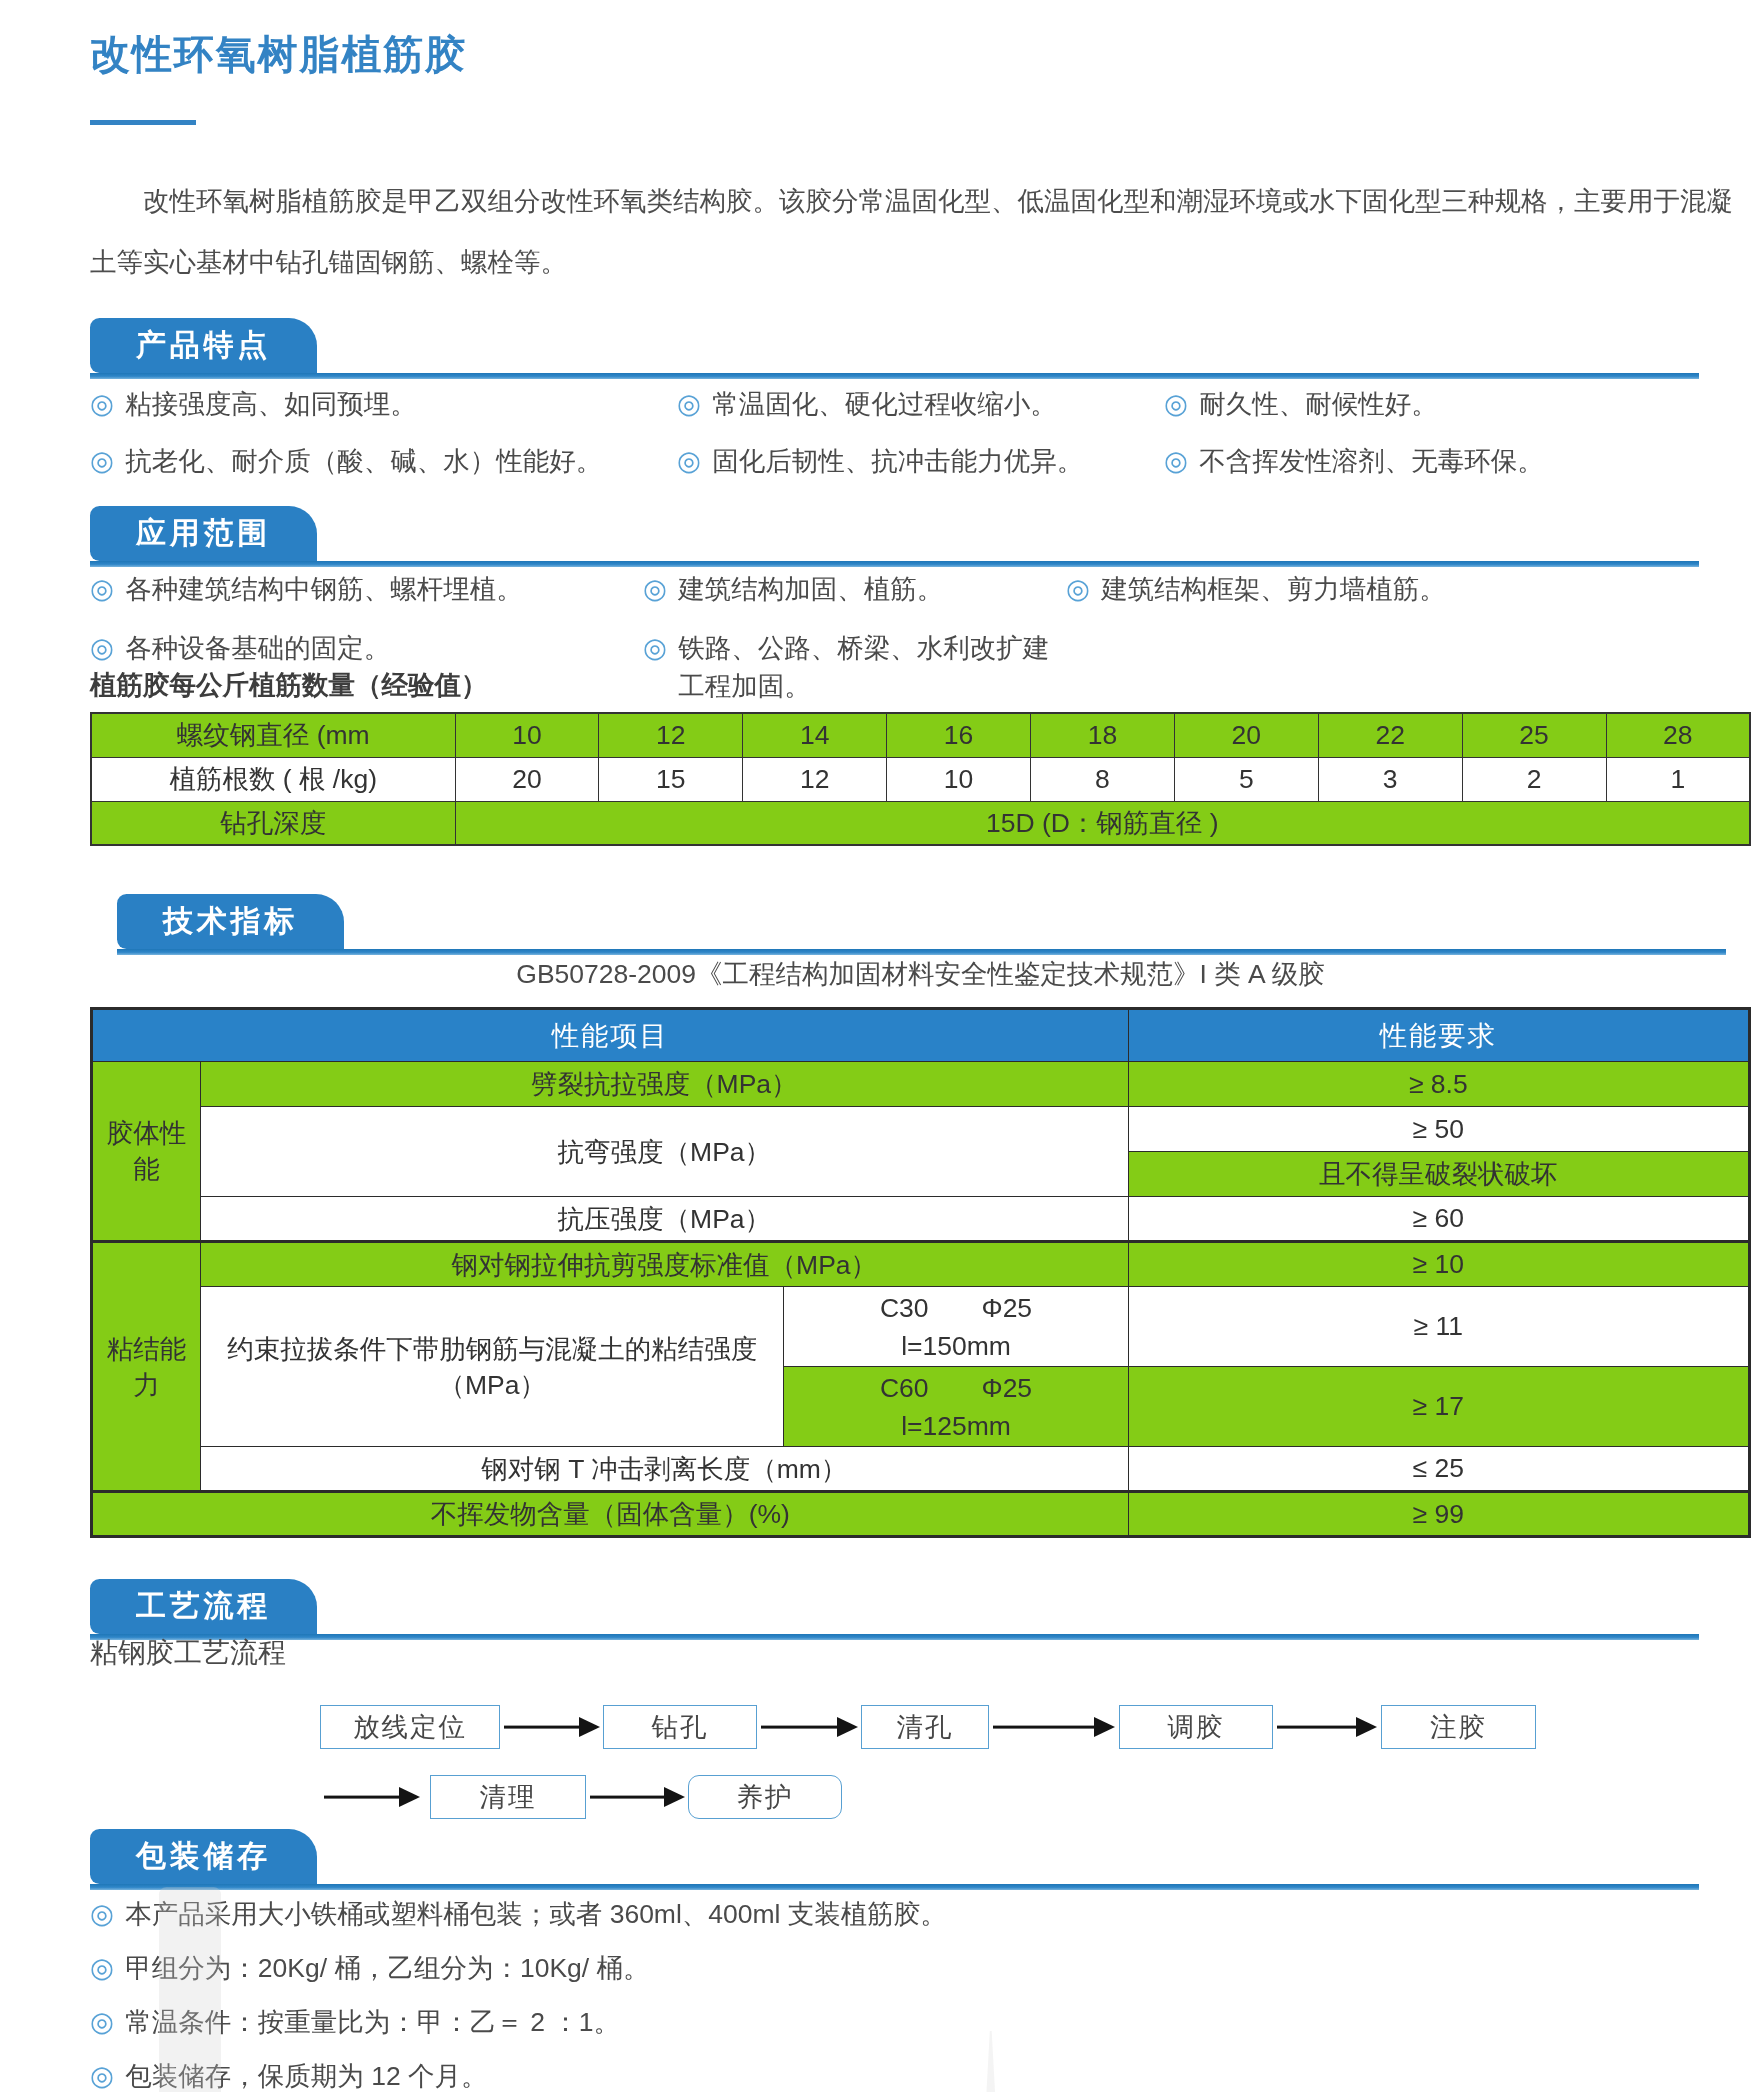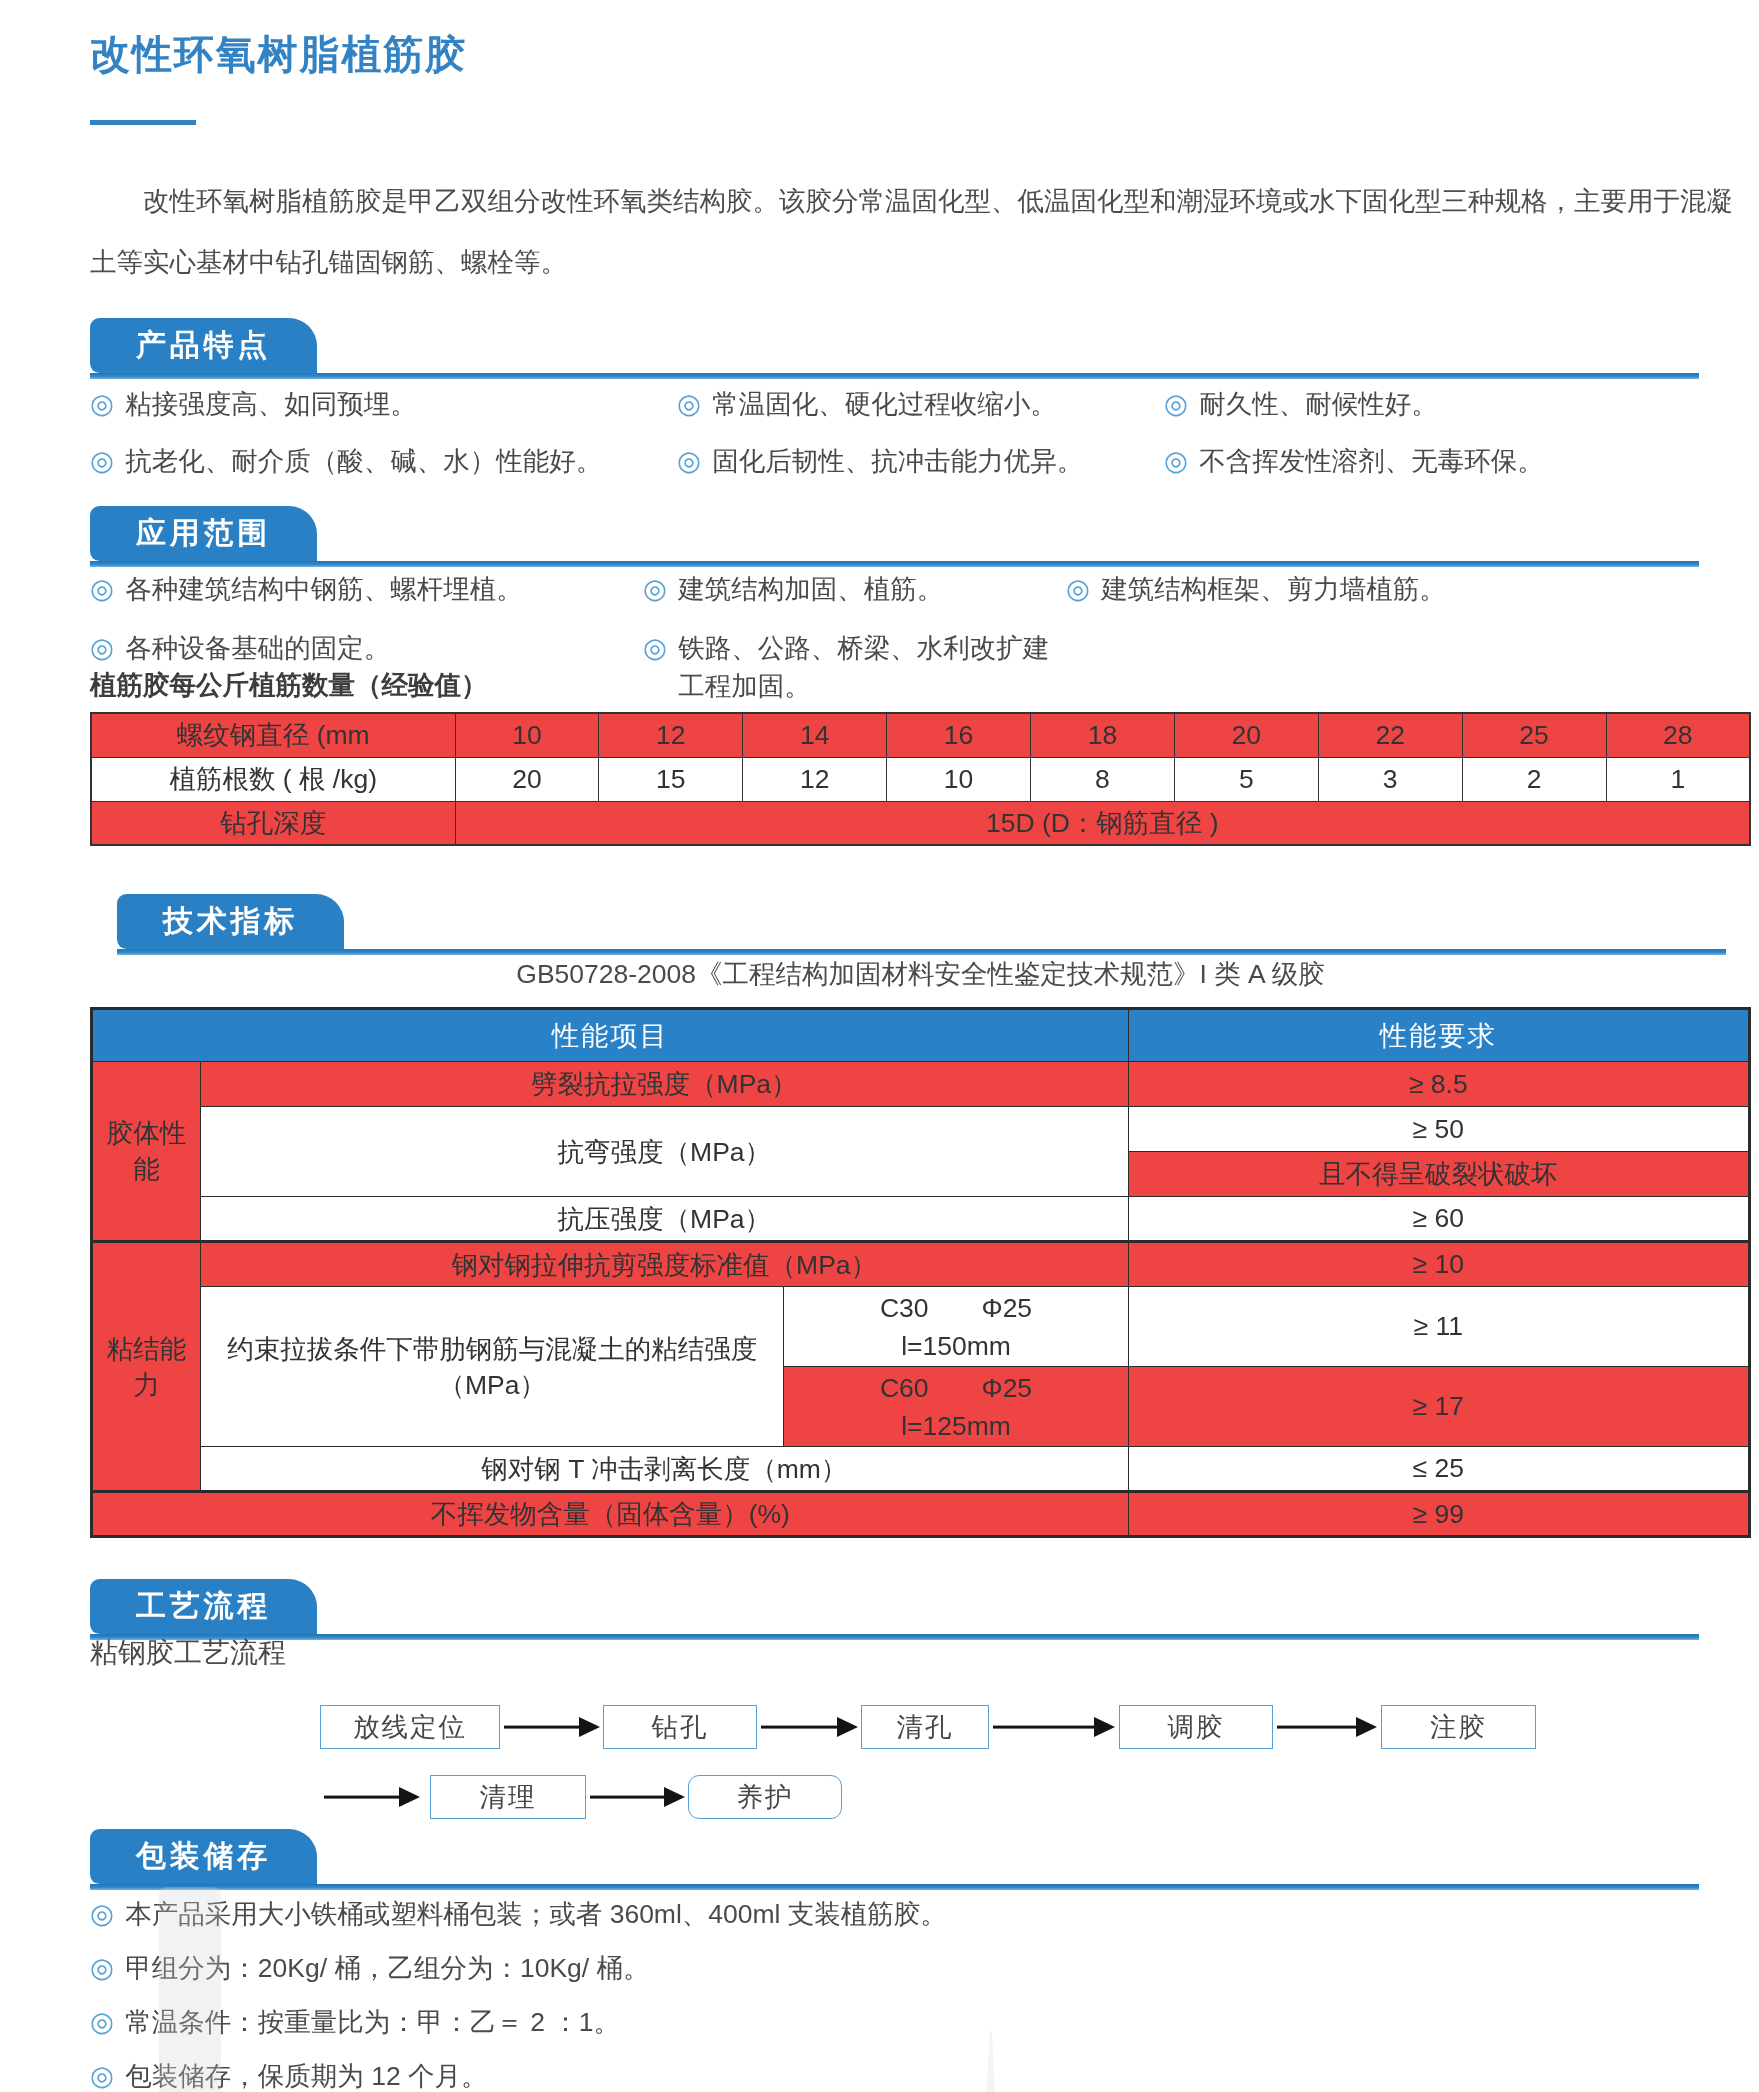--- a/index.html
+++ b/index.html
@@ -28,21 +28,21 @@
   .grid-pack     { grid-template-columns:1fr; grid-auto-rows:54px; }
   .bullet { display:flex; align-items:flex-start; }
   .bullet .dot { color:#58a2d6; font-size:27.4px; line-height:38px; margin-right:11.4px; flex:0 0 auto; }
   .bullet .txt { line-height:38px; }
 
   
   .table1-title { position:absolute; left:90px; top:659px; font-size:26.5px; font-weight:bold; color:#3d3d3d; }
   .table1 { position:absolute; left:90px; top:704px; width:1661px; border-collapse:collapse; table-layout:fixed;
             font-size:26.5px; color:#333; border:2.8px solid #333; }
   .table1 td { border:1.9px solid #333; height:44px; text-align:center; vertical-align:middle; padding:0; }
-  .gray { background:#ef4444; }
+  .gray { background:#84cc16; }
 
   
   .standard-note { position:absolute; left:90px; top:948px; width:1661px; text-align:center; font-size:26.5px; color:#4a4a4a; }
   .table2 { position:absolute; left:90px; top:999px; width:1661px; border-collapse:collapse; table-layout:fixed;
             font-size:26.5px; color:#333; border:3.8px solid #2b2b2b; }
   .table2 td { border:1.9px solid #2b2b2b; text-align:center; vertical-align:middle; padding:0 9.5px; }
   .table2 .th { background:#2982c8; color:#ffffff; font-size:27.4px; letter-spacing:1.9px; }
   .h50 { height:53px;font-family:Liberation Mono, monospace; } .h48 { height:45px; } .h85 { height:80px; }
   .tsep td { border-top-width:3.8px; }
   .cond-line { line-height:38px; }
@@ -174,21 +174,21 @@
       <td>钻孔深度</td>
       <td colspan="9">15D (D：钢筋直径 )</td>
     </tr>
   </tbody>
     </table>
 
   <div class="section-header" style="top:886px;padding-left:27px;">
     <div class="badge">技术指标</div>
     <div class="section-rule"></div>
   </div>
-  <div class="standard-note">GB50728-2008《工程结构加固材料安全性鉴定技术规范》I 类 A 级胶</div>
+  <div class="standard-note">GB50728-2009《工程结构加固材料安全性鉴定技术规范》I 类 A 级胶</div>
 
   <table class="table2">
     <colgroup>
       <col style="width:109px;">
         <col style="width:583px;">
         <col style="width:344px;">
         <col style="width:621px;">
     </colgroup>
     <tbody>
         <tr class="h50">

